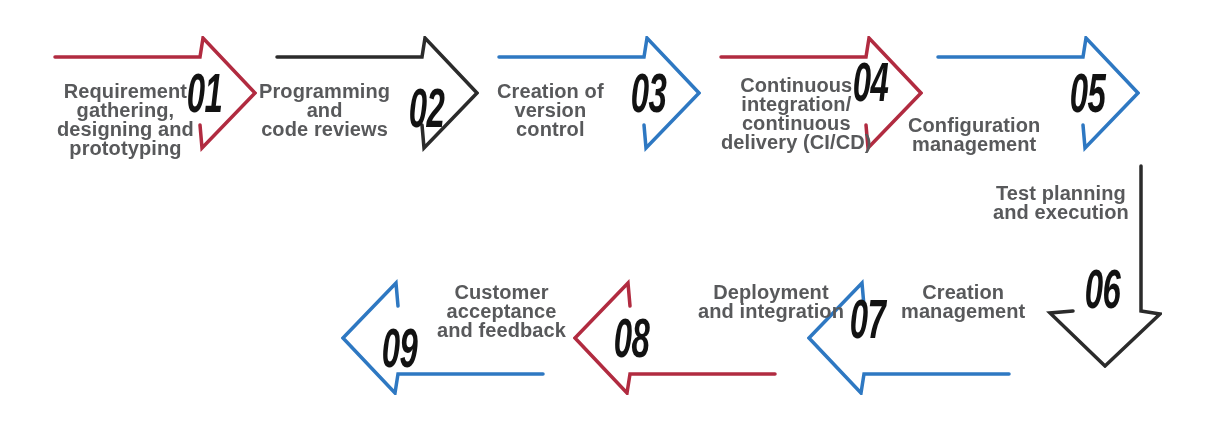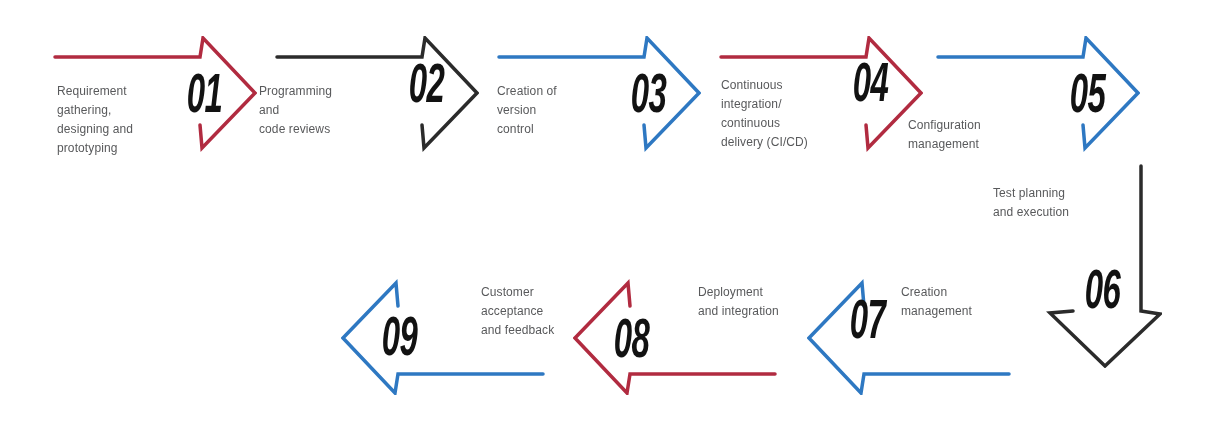--- a/index.html
+++ b/index.html
@@ -9,47 +9,47 @@
   }
   .arrow{position:absolute;}
   .arrow polyline{
     fill:none;stroke-width:3.5;stroke-linecap:round;stroke-linejoin:miter;
   }
   .c-red polyline{stroke:var(--red,#b12b40);}
   .c-blue polyline{stroke:var(--blue,#2e78c2);}
   .c-dark polyline{stroke:var(--dark,#2b2b2b);}
   .label{
     position:absolute;white-space:pre-line;
-    font-size:12px;font-weight:400;line-height:19px;
-    color:var(--text_gray,#58595b);letter-spacing:0.1px;
+    font-size:20px;font-weight:700;line-height:19px;
+    color:var(--text_gray,#58595b);letter-spacing:0.1px;text-align:center;
   }
   .num{
     position:absolute;width:60px;height:44px;
     display:flex;align-items:center;justify-content:center;font-style:italic;
   }
   .num span{
     display:inline-block;transform:scaleX(0.6);
     font-size:55px;font-weight:700;letter-spacing:-1px;
     color:var(--number_black,#121212);line-height:1;
   }
   
   .a1{left:52px;top:36px;}  .a2{left:274px;top:36px;} .a3{left:496px;top:36px;}
   .a4{left:718px;top:36px;} .a5{left:935px;top:36px;}
   .a6{left:1045px;top:163px;}
   .a7{left:807px;top:278px;} .a8{left:573px;top:278px;} .a9{left:341px;top:278px;}
   
   .l1{left:57px;top:82px;}   .l2{left:259px;top:82px;} .l3{left:497px;top:82px;}
   .l4{left:721px;top:76px;}  .l5{left:908px;top:83px;margin-top:33px;}
   .l6{left:993px;top:184px;}
-  .l7{left:901px;top:283px;} .l8{left:698px;top:283px;} .l9{left:437px;top:283px;margin-left:44px;}
+  .l7{left:901px;top:283px;} .l8{left:698px;top:283px;} .l9{left:437px;top:283px;}
   
-  .n1{left:175px;top:71px;}  .n2{left:397px;top:61px;} .n3{left:619px;top:71px;}
+  .n1{left:175px;top:71px;}  .n2{left:397px;top:86px;} .n3{left:619px;top:71px;}
   .n4{left:841px;top:60px;}  .n5{left:1058px;top:71px;}
   .n6{left:1073px;top:267px;}
-  .n7{left:838px;top:297px;} .n8{left:602px;top:316px;} .n9{left:370px;top:314px;}
+  .n7{left:838px;top:297px;} .n8{left:602px;top:316px;} .n9{left:370px;top:326px;}
 </style>
 </head>
 <body>
 
 <div class="canvas">
 
   <div>
     <svg class="arrow a1 c-red" width="205" height="117" viewBox="0 0 205 117">
       <polyline points="3,21 148,21 151,2 203,57 150,112 148,89"></polyline>
     </svg>

